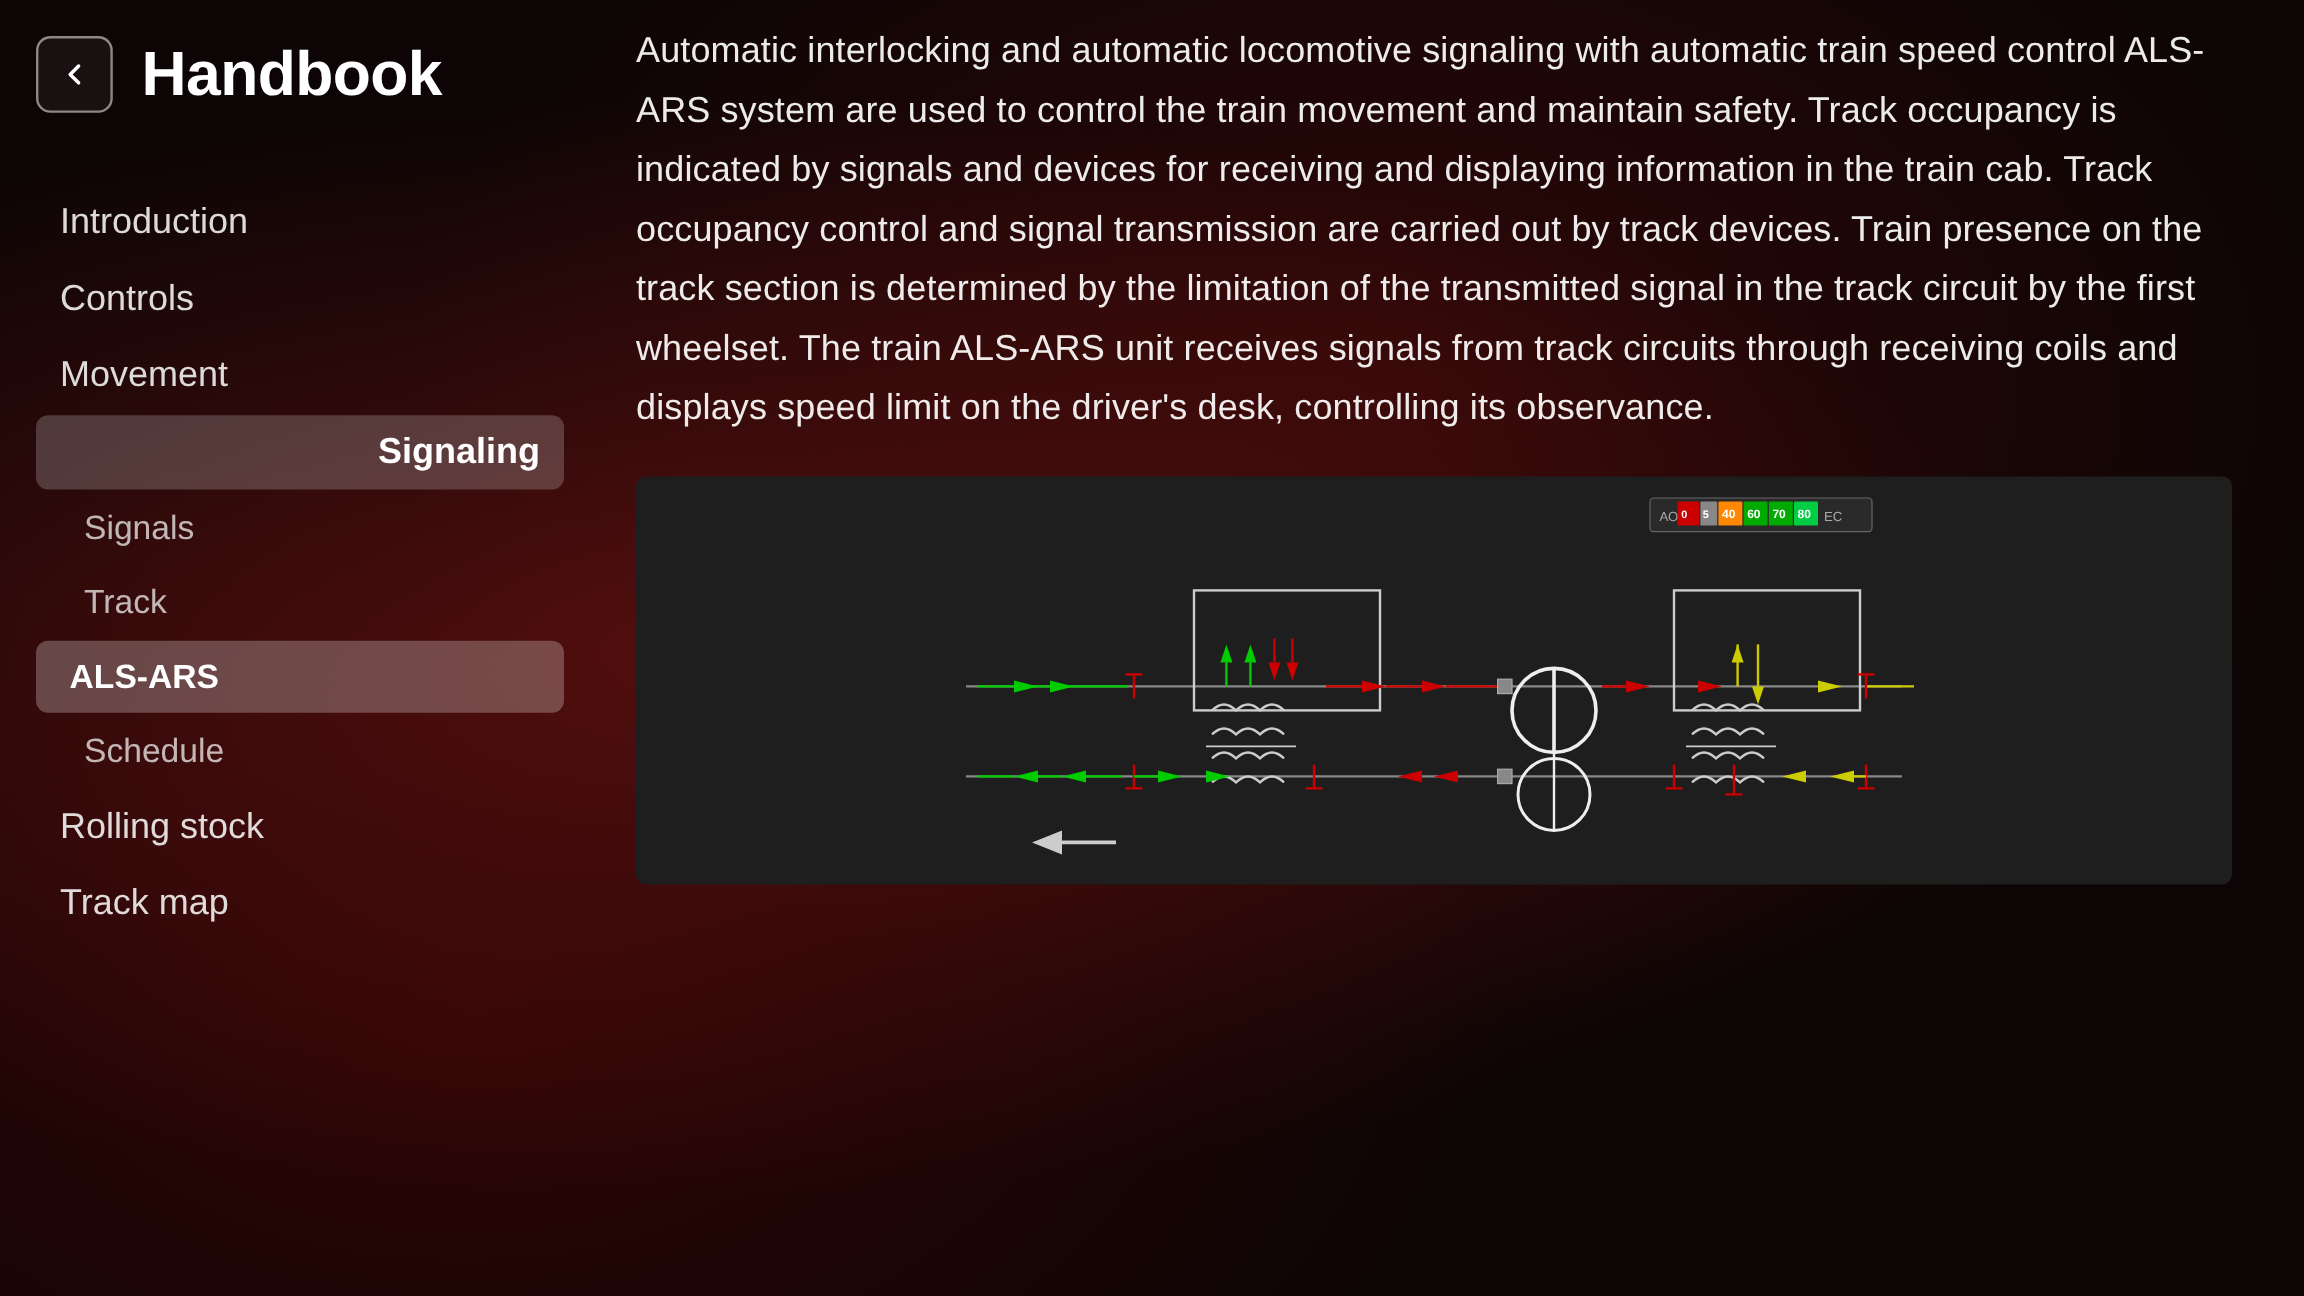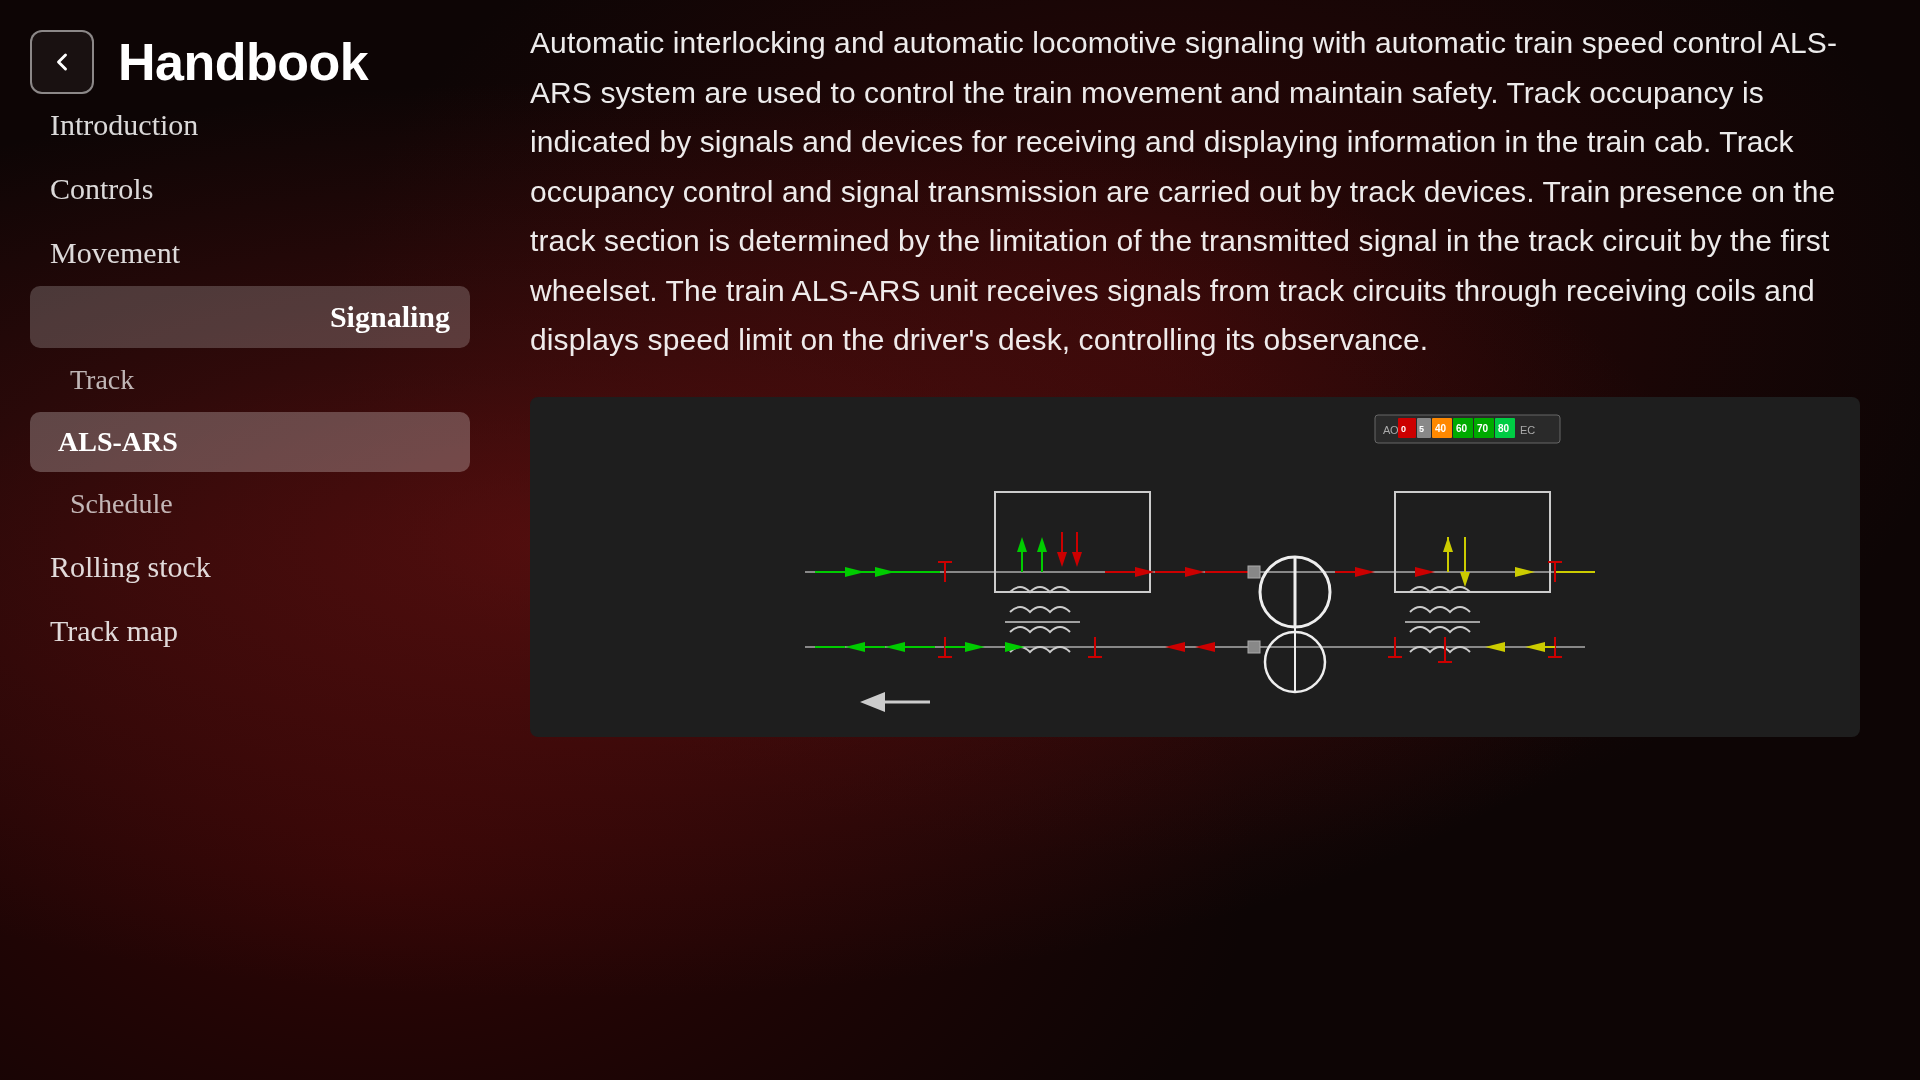--- a/index.html
+++ b/index.html
@@ -39,20 +39,21 @@
       flex-shrink: 0;
       padding: 30px 20px 40px 30px;
       display: flex;
       flex-direction: column;
     }
 
     .header {
       display: flex;
       align-items: center;
       gap: 24px;
+      margin-bottom: 60px;
     }
 
     .back-button {
       width: 64px;
       height: 64px;
       border: 2px solid rgba(255,255,255,0.5);
       border-radius: 12px;
       display: flex;
       align-items: center;
       justify-content: center;
@@ -76,21 +77,20 @@
       font-weight: 600;
       color: #fff;
       letter-spacing: -0.5px;
     }
 
     .nav-list {
       list-style: none;
       display: flex;
       flex-direction: column;
       gap: 2px;
-      font-family: Liberation Serif, serif;
     }
 
     .nav-item {
       border-radius: 10px;
       cursor: pointer;
     }
 
     .nav-item > span {
       display: block;
       padding: 14px 20px;
@@ -177,20 +177,23 @@
           <span>Introduction</span>
         </li>
         <li class="nav-item">
           <span>Controls</span>
         </li>
         <li class="nav-item">
           <span>Movement</span>
         </li>
         <li class="nav-item active">
           <span>Signaling</span>
+        </li>
+        <li class="nav-item sub">
+          <span>Signals</span>
         </li>
         <li class="nav-item sub">
           <span>Track</span>
         </li>
         <li class="nav-item sub active-child">
           <span>ALS-ARS</span>
         </li>
         <li class="nav-item sub">
           <span>Schedule</span>
         </li>

